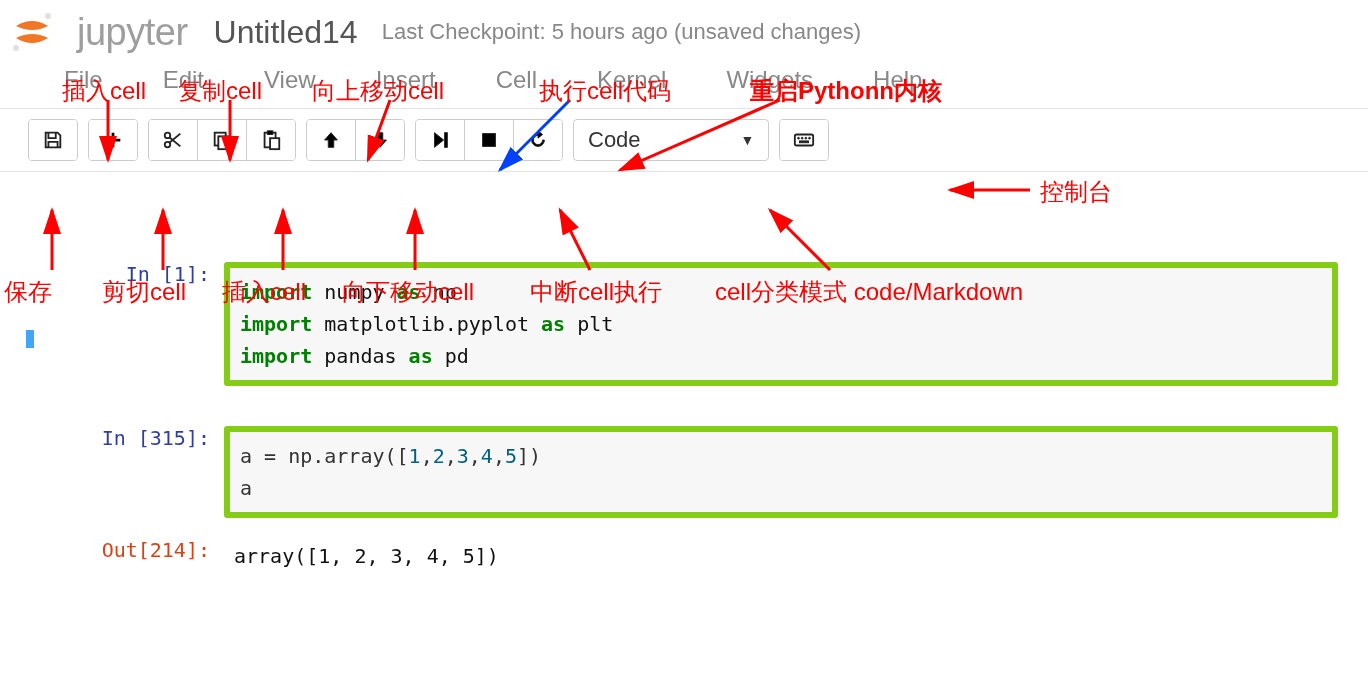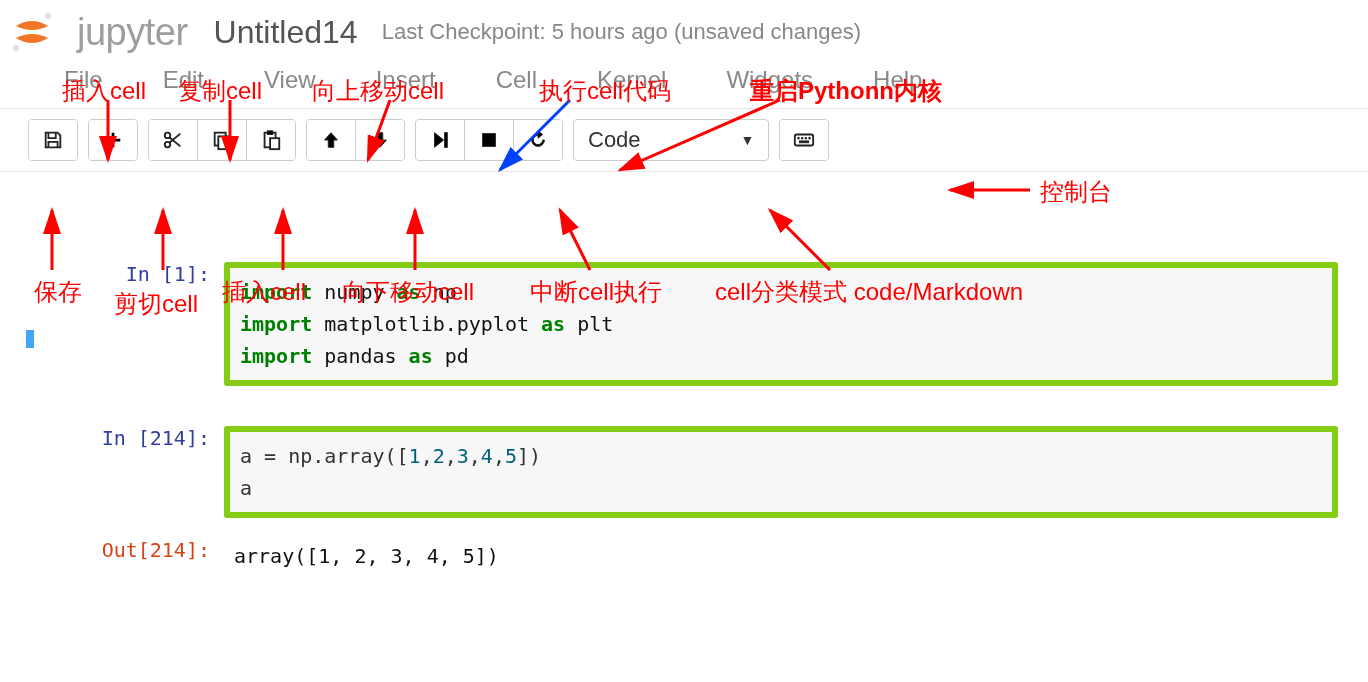--- a/index.html
+++ b/index.html
@@ -168,21 +168,21 @@
 <div class="nb-container">
 
   <div class="cell">
     <div class="cell-prompt prompt-in">In  [1]:</div>
     <div class="cell-source code-box" id="code0"><span class="kw">import</span> <span class="mod">numpy</span> <span class="kw">as</span> <span class="mod">np</span>
 <span class="kw">import</span> <span class="mod">matplotlib.pyplot</span> <span class="kw">as</span> <span class="mod">plt</span>
 <span class="kw">import</span> <span class="mod">pandas</span> <span class="kw">as</span> <span class="mod">pd</span></div>
   </div>
 
   <div class="cell" style="margin-top:40px;">
-    <div class="cell-prompt prompt-in">In [214]:</div>
+    <div class="cell-prompt prompt-in">In [315]:</div>
     <div class="cell-source code-box" id="code1">a = np.array([<span class="num">1</span>,<span class="num">2</span>,<span class="num">3</span>,<span class="num">4</span>,<span class="num">5</span>])
 a</div>
   </div>
   <div class="cell" style="margin-top:20px;">
     <div class="cell-prompt prompt-out">Out[214]:</div>
     <div class="cell-source output-text">array([1, 2, 3, 4, 5])</div>
   </div>
   <div class="cell-marker" style="top:330px;"></div>
 </div>
 
@@ -210,19 +210,19 @@
   <line x1="830" y1="270" x2="770" y2="210" marker-end="url(#ar)"></line>
 
   <line x1="1030" y1="190" x2="950" y2="190" marker-end="url(#ar)"></line>
 </svg>
 
 <div class="ann" style="top:75px;left:62px;">插入cell</div>
 <div class="ann" style="top:75px;left:178px;">复制cell</div>
 <div class="ann" style="top:75px;left:312px;">向上移动cell</div>
 <div class="ann" style="top:75px;left:539px;">执行cell代码</div>
 <div class="ann" style="top:75px;left:750px;font-weight:bold;">重启Pythonn内核</div>
-<div class="ann" style="top:276px;left:34px;text-align:right;">保存</div>
-<div class="ann" style="top:288px;left:102px;margin-left:12px;">剪切cell</div>
+<div class="ann" style="top:276px;left:4px;text-align:right;">保存</div>
+<div class="ann" style="top:276px;left:102px;">剪切cell</div>
 <div class="ann" style="top:276px;left:222px;">插入cell</div>
 <div class="ann" style="top:276px;left:342px;">向下移动cell</div>
 <div class="ann" style="top:276px;left:530px;">中断cell执行</div>
 <div class="ann" style="top:276px;left:715px;">cell分类模式 code/Markdown</div>
 <div class="ann" style="top:176px;left:1040px;">控制台</div>
 
 </body></html>

